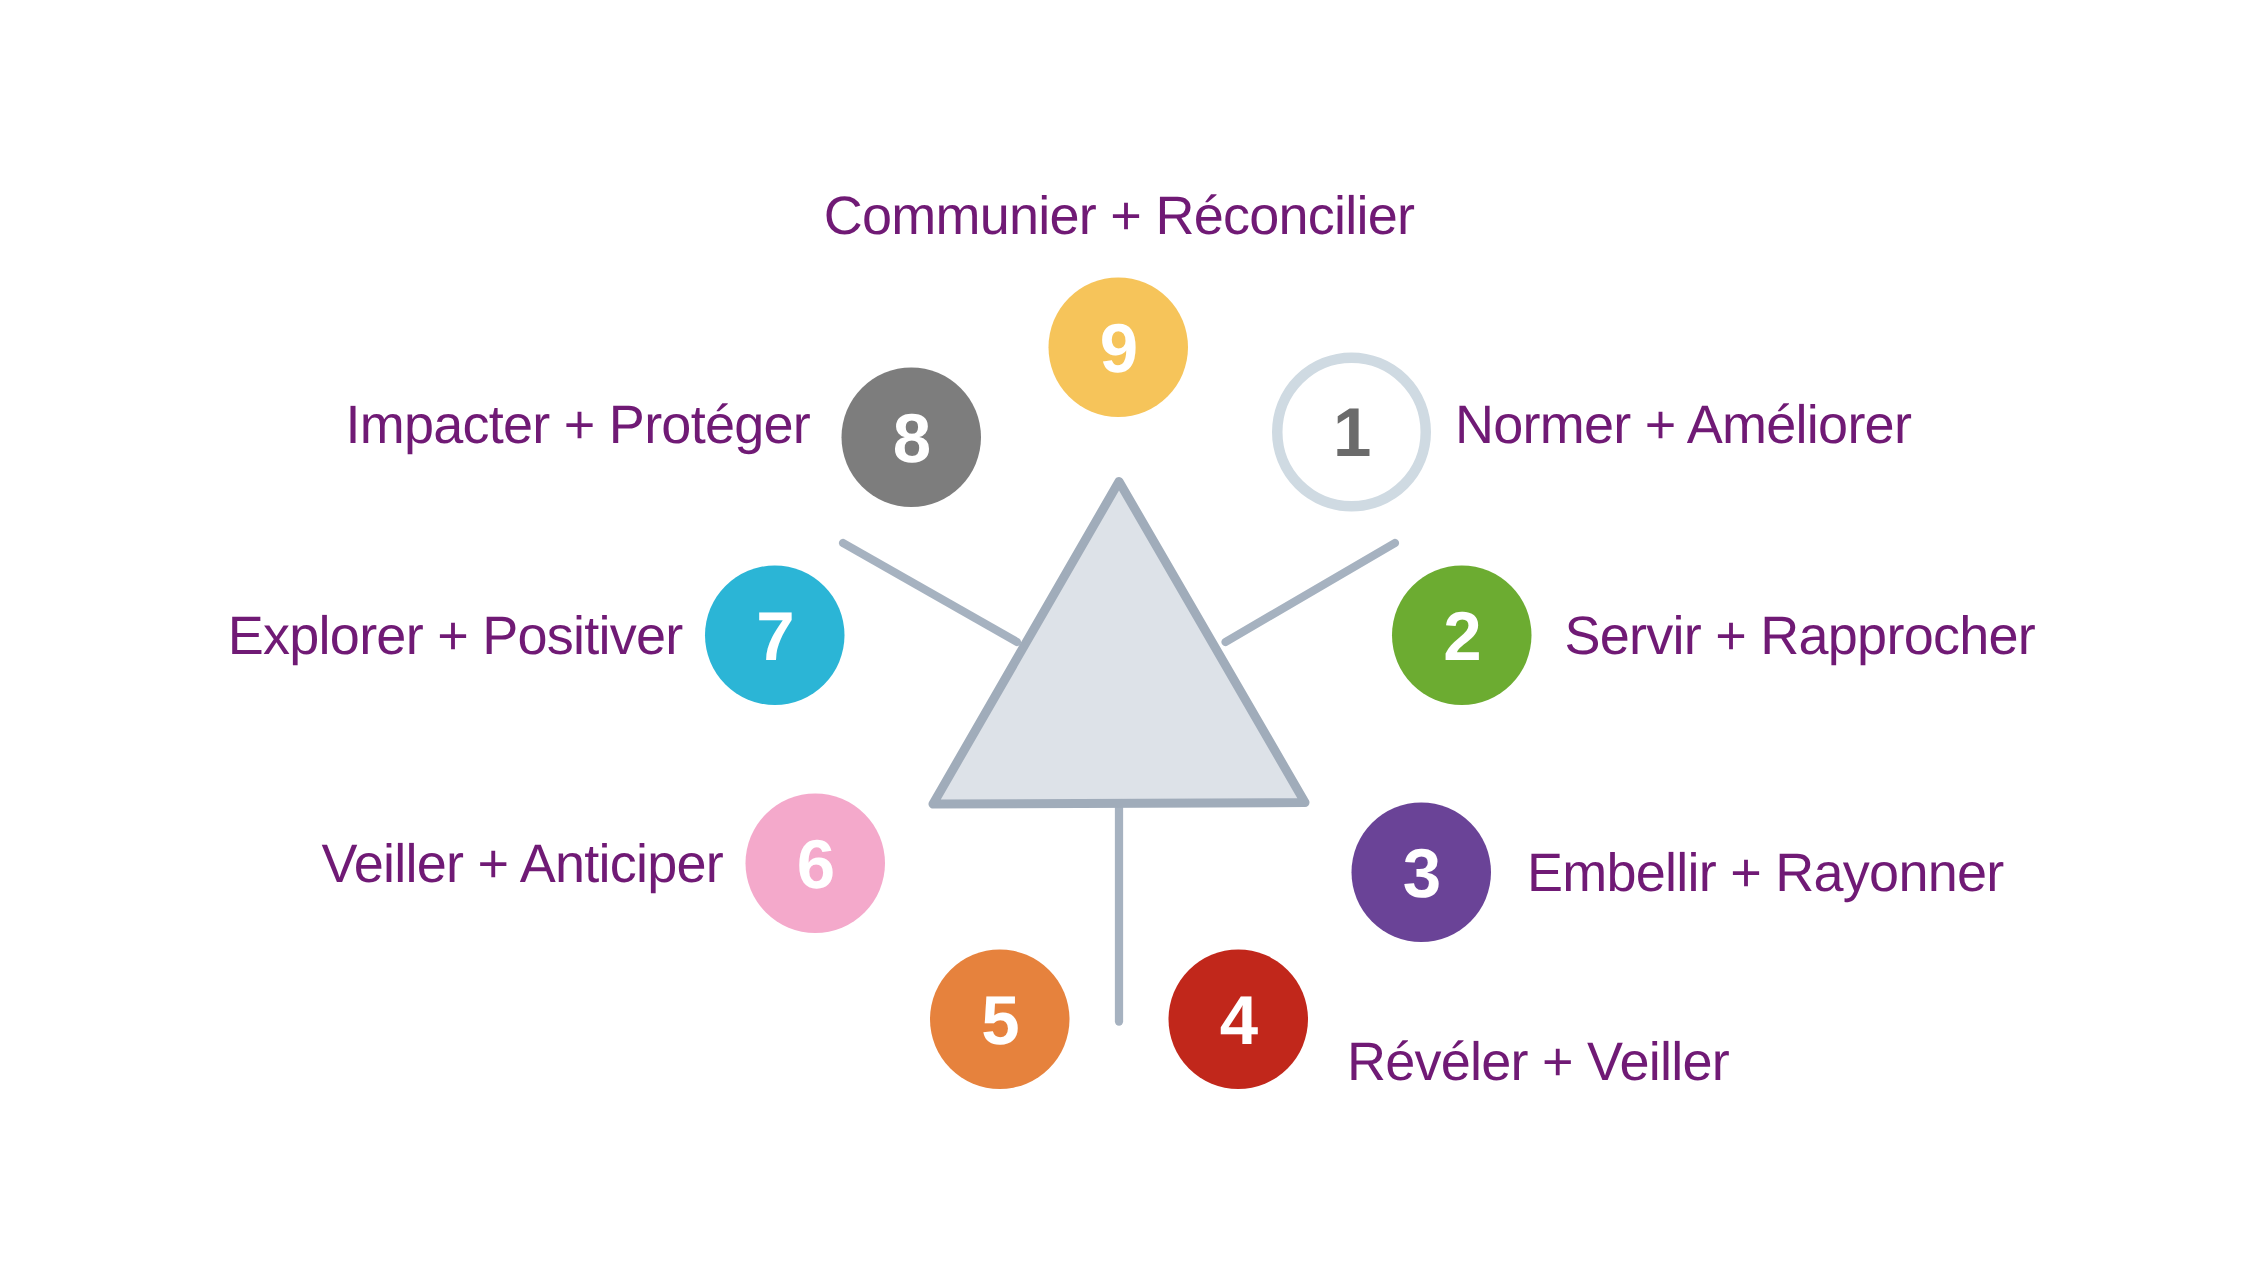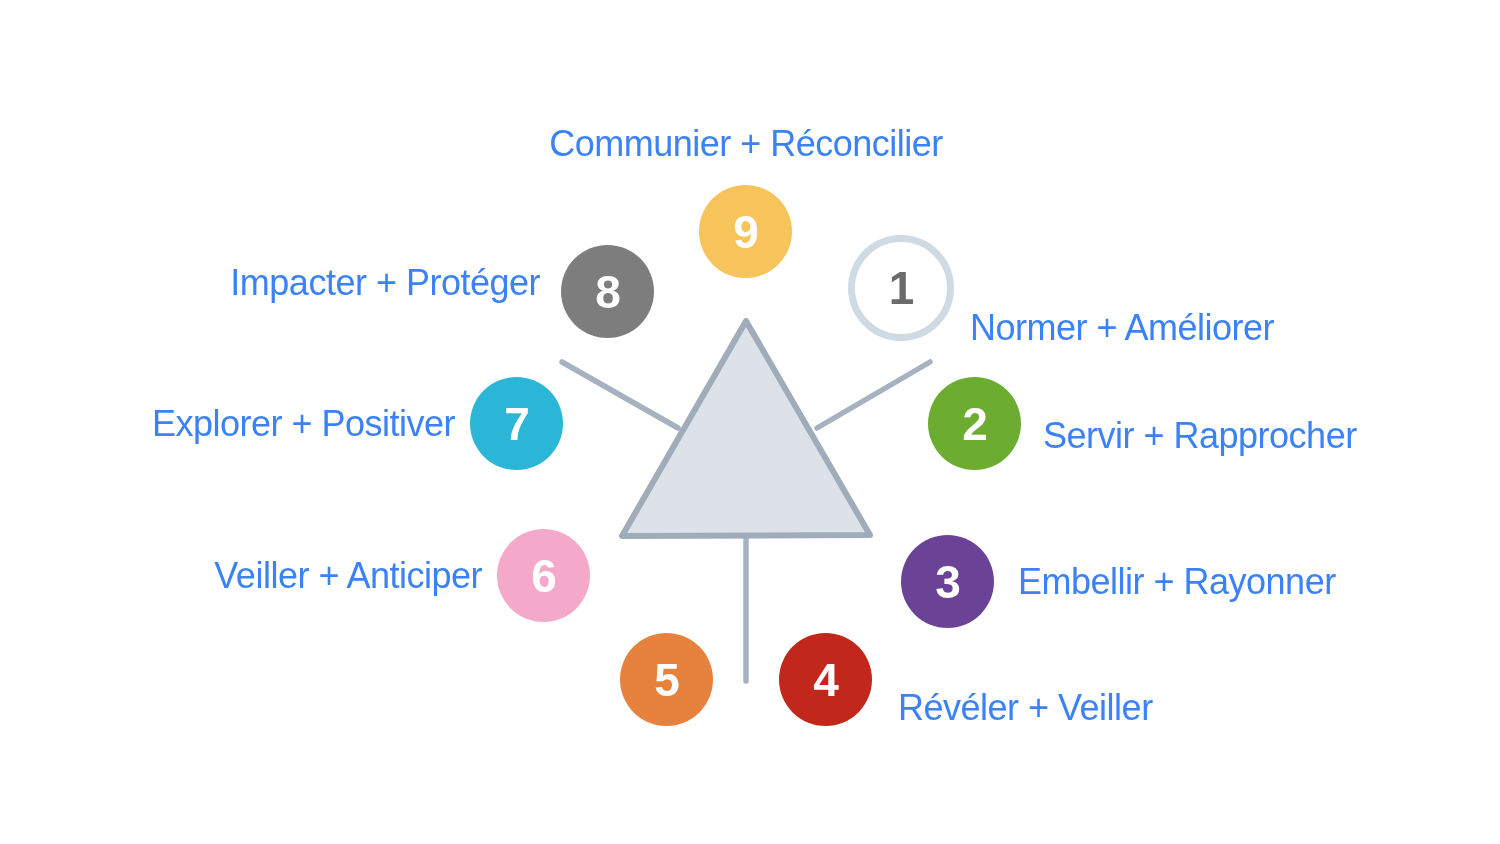--- a/index.html
+++ b/index.html
@@ -29,38 +29,38 @@
     font-size: 46px;
     line-height: 1;
     letter-spacing: -1px;
   }
   .node-label {
     position: absolute;
     white-space: nowrap;
     font-size: 36px;
     line-height: 44px;
     letter-spacing: -0.5px;
-    color: #3b82f6;
+    color: #701a75;
   }
   
   .c9 { left: 699px; top: 185px; }
   .c8 { left: 561px; top: 245px; }
   .c1 { left: 848px; top: 235px; width: 92px; height: 92px; border: 7px solid #cfdae2; }
   .c7 { left: 470px; top: 377px; }
   .c2 { left: 928px; top: 377px; }
   .c6 { left: 497px; top: 529px; }
   .c3 { left: 901px; top: 535px; }
   .c5 { left: 620px; top: 633px; }
   .c4 { left: 779px; top: 633px; }
   
   .l9 { left: 746px; top: 122px; transform: translateX(-50%); }
   .l8 { right: 960px; top: 261px; text-align: right; }
-  .l1 { left: 970px;  top: 261px; margin-top: 45px; }
+  .l1 { left: 970px;  top: 261px; }
   .l7 { right: 1045px; top: 402px; text-align: right; }
-  .l2 { left: 1043px; top: 402px; margin-top: 12px; }
+  .l2 { left: 1043px; top: 402px; }
   .l6 { right: 1018px; top: 554px; text-align: right; }
   .l3 { left: 1018px; top: 560px; }
   .l5 { right: 902px; top: 686px; text-align: right; }
   .l4 { left: 898px;  top: 686px; }
 </style>
 </head>
 <body>
 
 <div class="canvas">
 

